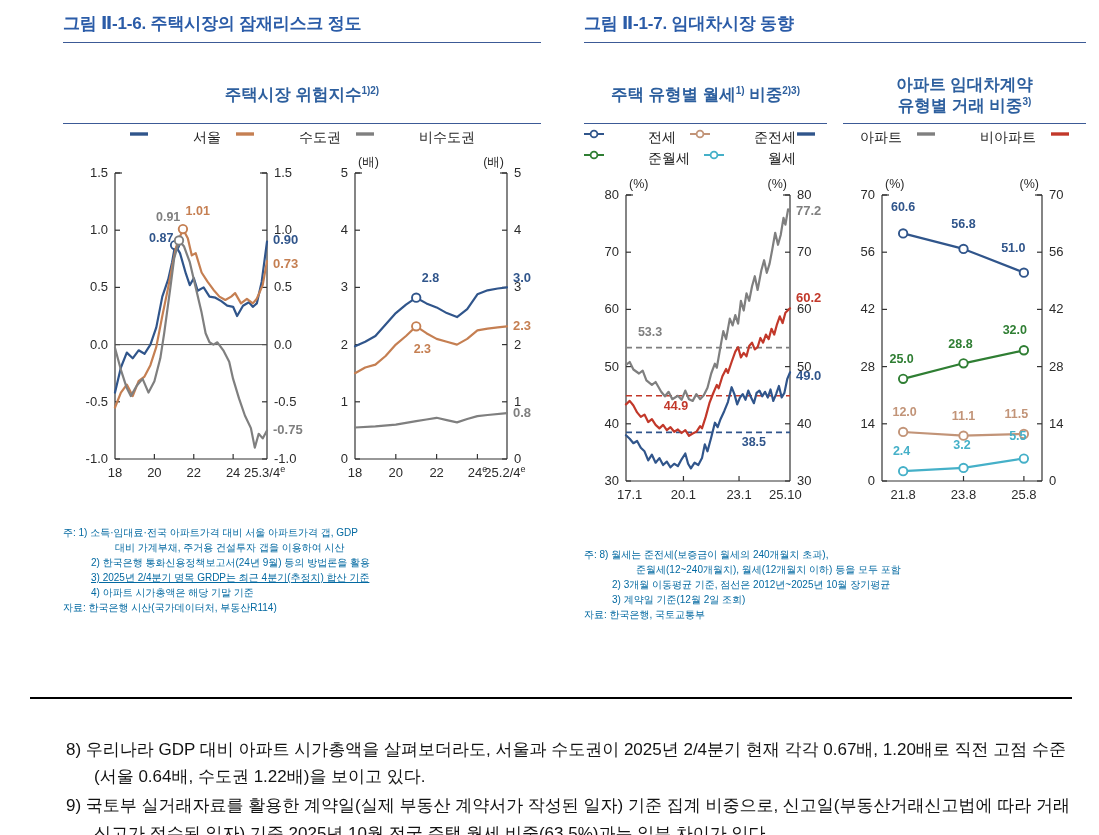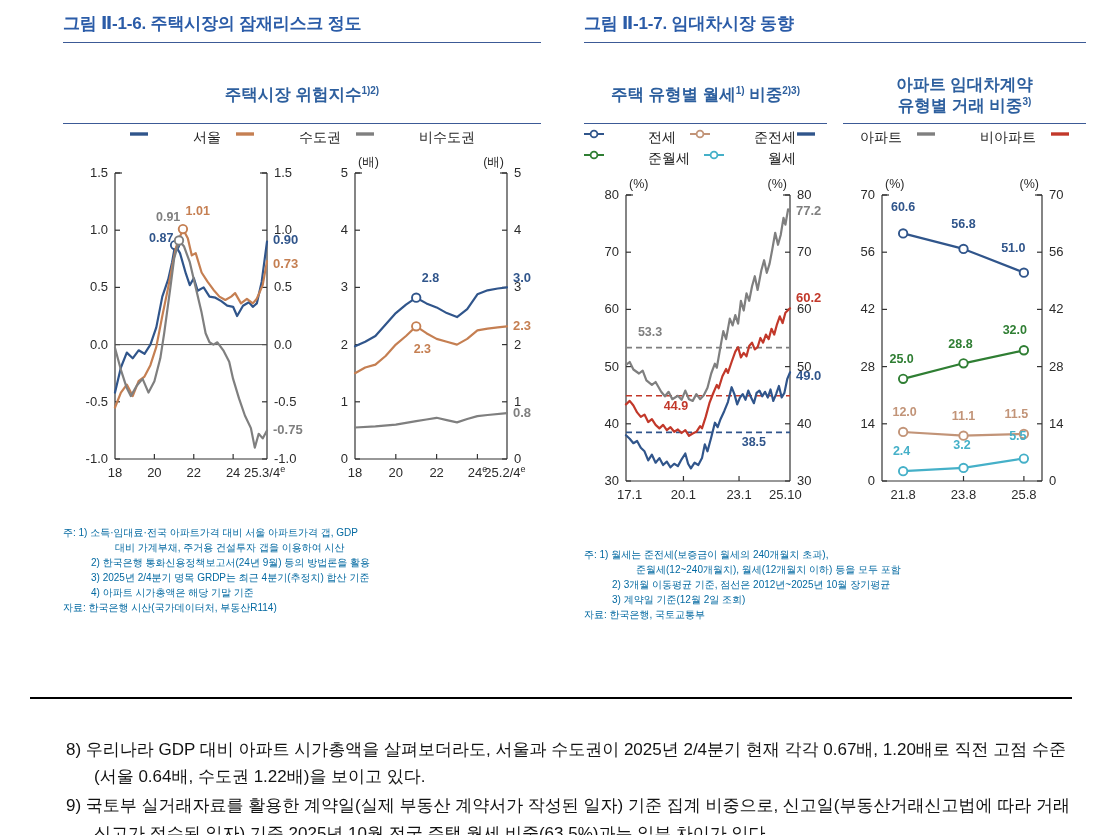--- a/index.html
+++ b/index.html
@@ -164,21 +164,21 @@
         <text x="97.32885906040134" y="200.18" font-size="12.5" fill="#c57f52" font-family="&quot;Liberation Sans&quot;,&quot;DejaVu Sans&quot;,sans-serif" font-weight="bold" text-anchor="middle">2.3</text>
         <text x="188" y="129.4" font-size="13" fill="#30558b" font-family="&quot;Liberation Sans&quot;,&quot;DejaVu Sans&quot;,sans-serif" font-weight="bold" text-anchor="start">3.0</text>
         <text x="188" y="177.29600000000002" font-size="13" fill="#c57f52" font-family="&quot;Liberation Sans&quot;,&quot;DejaVu Sans&quot;,sans-serif" font-weight="bold" text-anchor="start">2.3</text>
         <text x="188" y="264.24" font-size="13" fill="#7f7f7f" font-family="&quot;Liberation Sans&quot;,&quot;DejaVu Sans&quot;,sans-serif" font-weight="bold" text-anchor="start">0.8</text>
       </svg>
   </div>
   <div class="footnotes">
       <div style="padding-left: 0px;">주: 1) 소득·임대료·전국 아파트가격 대비 서울 아파트가격 갭, GDP</div>
       <div style="padding-left: 52px;">대비 가계부채, 주거용 건설투자 갭을 이용하여 시산</div>
       <div style="padding-left: 28px;">2) 한국은행 통화신용정책보고서(24년 9월) 등의 방법론을 활용</div>
-      <div style="padding-left: 28px;">3) 2025년 2/4분기 명목 GRDP는 최근 4분기(추정치) 합산 기준</div>
+      <div style="padding-left: 28px; text-decoration: underline;">3) 2025년 2/4분기 명목 GRDP는 최근 4분기(추정치) 합산 기준</div>
       <div style="padding-left: 28px;">4) 아파트 시가총액은 해당 기말 기준</div>
       <div style="padding-left: 0px;">자료: 한국은행 시산(국가데이터처, 부동산R114)</div>
     </div>
 </div>
 
 <div class="figure" id="fig1">
   <div class="fig-title">그림 Ⅱ-1-7. 임대차시장 동향</div>
   <div class="fig-rule"></div>
   <div class="subtitle-row">
       <div class="subcol">
@@ -359,21 +359,21 @@
         <text x="170.8301886792453" y="158.91428571428574" font-size="12.5" fill="#2f7e33" font-family="&quot;Liberation Sans&quot;,&quot;DejaVu Sans&quot;,sans-serif" font-weight="bold" text-anchor="middle">32.0</text>
         <text x="60.64150943396228" y="240.62857142857143" font-size="12.5" fill="#c29478" font-family="&quot;Liberation Sans&quot;,&quot;DejaVu Sans&quot;,sans-serif" font-weight="bold" text-anchor="middle">12.0</text>
         <text x="119.50943396226417" y="245.12285714285713" font-size="12.5" fill="#c29478" font-family="&quot;Liberation Sans&quot;,&quot;DejaVu Sans&quot;,sans-serif" font-weight="bold" text-anchor="middle">11.1</text>
         <text x="172.3396226415095" y="242.67142857142858" font-size="12.5" fill="#c29478" font-family="&quot;Liberation Sans&quot;,&quot;DejaVu Sans&quot;,sans-serif" font-weight="bold" text-anchor="middle">11.5</text>
         <text x="57.62264150943393" y="279.8514285714286" font-size="12.5" fill="#45b0c8" font-family="&quot;Liberation Sans&quot;,&quot;DejaVu Sans&quot;,sans-serif" font-weight="bold" text-anchor="middle">2.4</text>
         <text x="118" y="274.13142857142856" font-size="12.5" fill="#45b0c8" font-family="&quot;Liberation Sans&quot;,&quot;DejaVu Sans&quot;,sans-serif" font-weight="bold" text-anchor="middle">3.2</text>
         <text x="173.84905660377365" y="265.14285714285717" font-size="12.5" fill="#45b0c8" font-family="&quot;Liberation Sans&quot;,&quot;DejaVu Sans&quot;,sans-serif" font-weight="bold" text-anchor="middle">5.5</text>
       </svg>
   </div>
   <div class="footnotes">
-      <div style="padding-left: 0px;">주: 1) 월세는 준전세(보증금이 월세의 240개월치 초과),</div>
+      <div style="padding-left: 0px;">주: 8) 월세는 준전세(보증금이 월세의 240개월치 초과),</div>
       <div style="padding-left: 52px;">준월세(12~240개월치), 월세(12개월치 이하) 등을 모두 포함</div>
       <div style="padding-left: 28px;">2) 3개월 이동평균 기준, 점선은 2012년~2025년 10월 장기평균</div>
       <div style="padding-left: 28px;">3) 계약일 기준(12월 2일 조회)</div>
       <div style="padding-left: 0px;">자료: 한국은행, 국토교통부</div>
     </div>
 </div>
 
 <div class="bottom-rule"></div>
 
 <div class="paras">

